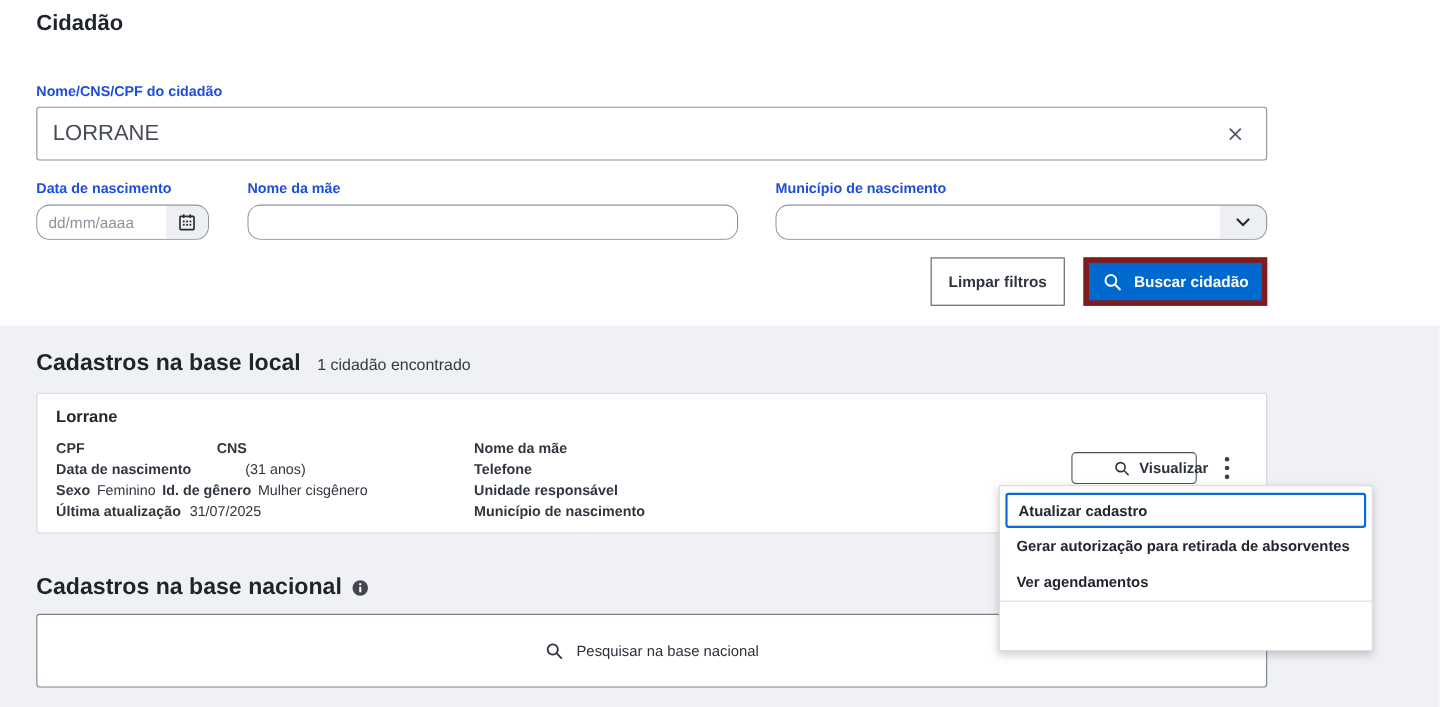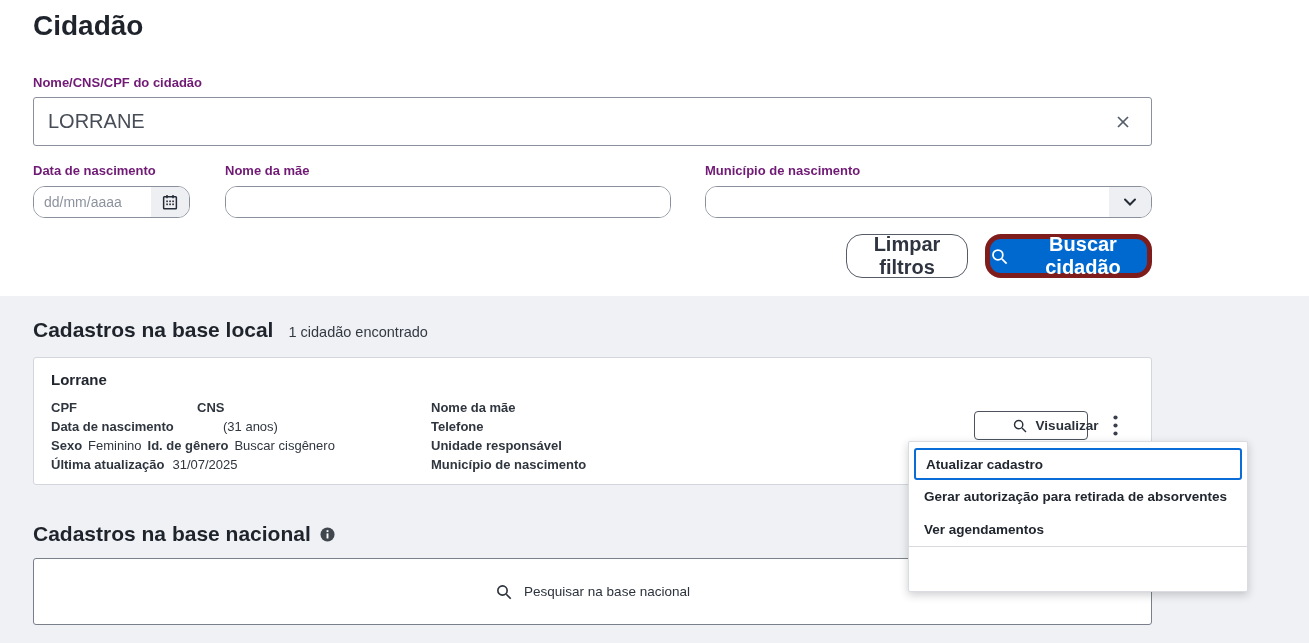--- a/index.html
+++ b/index.html
@@ -4,22 +4,22 @@
 <style>
   * { margin:0; padding:0; box-sizing:border-box; }
   html,body { background:#ffffff; }
   .page {
     position:relative; width:1309px; height:643px; overflow:hidden;
     font-family:"Liberation Sans", sans-serif; color:#21262f; background:#ffffff;
   }
   .abs { position:absolute; }
 
   
-  .page-title { left:33px; top:10px; font-size:28px; font-weight:700; color:#1f242c; }
-  .field-label { font-size:13px; font-weight:700; color:#701a75; }
+  .page-title { left:33px; top:10px; font-size:20px; font-weight:700; color:#1f242c; }
+  .field-label { font-size:13px; font-weight:700; color:#1d4ed8; }
   .search-label { left:33px; top:75px; }
 
   .big-input {
     left:33px; top:97px; width:1119px; height:49px;
     border:1px solid #8b919c; border-radius:3px; background:#fff;
     display:flex; align-items:center; padding:0 14px;
   }
   .big-input input {
     flex:1; border:none; outline:none; font-family:"Liberation Sans",sans-serif;
     font-size:20px; color:#474d57; background:transparent;
@@ -43,22 +43,22 @@
     font-family:"Liberation Sans",sans-serif; font-size:14px; color:#3c424c; padding:0 10px;
   }
   .input-box input::placeholder { color:#8d939e; opacity:1; }
   .icon-segment {
     width:38px; background:#edeff3; border:none; cursor:pointer;
     display:flex; align-items:center; justify-content:center; color:#262c37;
   }
   .city-box .icon-segment { width:42px; }
 
   .btn {
-    border-radius:16px; font-family:"Liberation Sans",sans-serif;
-    font-size:20px; font-weight:700; cursor:pointer;
+    border-radius:0; font-family:"Liberation Sans",sans-serif;
+    font-size:14px; font-weight:700; cursor:pointer;
     display:flex; align-items:center; justify-content:center; gap:10px;
   }
   .btn-secondary {
     left:846px; top:234px; width:122px; height:44px;
     background:#fff; border:1px solid #565c66; color:#2f3540;
   }
   .btn-primary {
     left:985px; top:234px; width:167px; height:44px;
     background:#0069d0; border:5px solid #7f1d1d; color:#fff;
   }
@@ -220,21 +220,21 @@
         <span class="b">CNS</span>
       </div>
       <div class="card-row">
         <span class="b w172">Data de nascimento</span>
         <span>(31 anos)</span>
       </div>
       <div class="card-row gap6">
         <span class="b">Sexo</span>
         <span>Feminino</span>
         <span class="b">Id. de gênero</span>
-        <span>Buscar cisgênero</span>
+        <span>Mulher cisgênero</span>
       </div>
       <div class="card-row">
         <span class="b lbl-gap">Última atualização</span>
         <span>31/07/2025</span>
       </div>
     </div>
 
     <div class="abs card-col card-col-mid">
       <div class="card-row">
           <span class="b">Nome da mãe</span>

